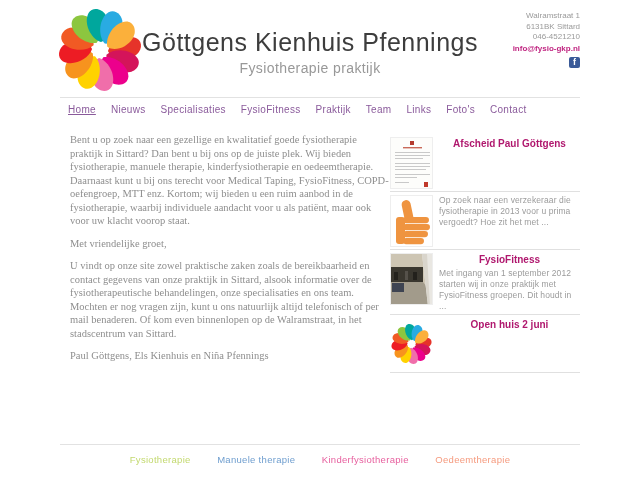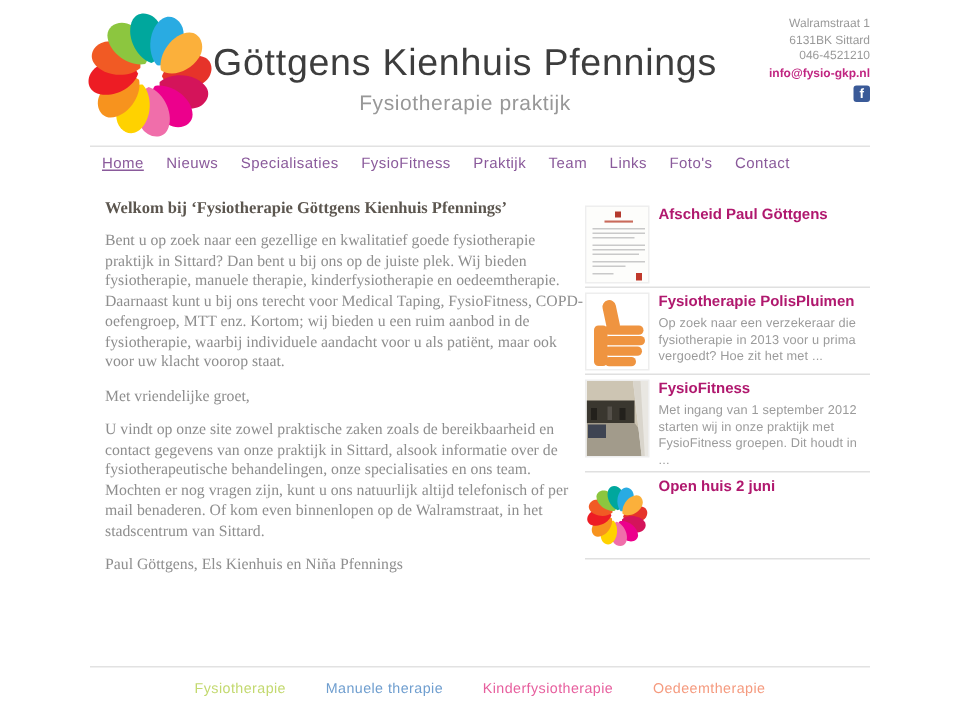--- a/index.html
+++ b/index.html
@@ -33,21 +33,21 @@
   .content p{font-size:10.5px;line-height:13.5px;color:#8e8e8e;margin:0 0 9px;}
 
   
   .sidebar{position:absolute;left:390px;top:137px;width:190px;}
   .news-item{display:flex;gap:6px;min-height:52px;padding-bottom:2px;
              border-bottom:1px solid #e0e0e0;margin-bottom:3px;cursor:pointer;}
   .thumb{flex:0 0 43px;width:43px;height:52px;background:#fff;border:1px solid #eee;
          box-sizing:border-box;overflow:hidden;}
   .thumb svg{display:block;}
   .news-text{flex:1;}
-  .news-title{font-size:10px;font-weight:bold;color:#b0186e;margin:1px 0 3px;}
+  .news-title{font-size:10px;font-weight:bold;color:#b0186e;margin:1px 0 3px;text-align:center;}
   .news-excerpt{font-size:8.5px;line-height:11px;color:#9b9b9b;letter-spacing:.1px;}
 
   
   .footer-links{position:absolute;left:60px;top:449px;width:520px;text-align:center;}
   .footer-links a{font-size:9.5px;margin:0 11px;text-decoration:none;letter-spacing:.3px;cursor:pointer;}
 </style>
 </head>
 <body>
 
 <div id="page">
@@ -92,21 +92,20 @@
     <a>Specialisaties</a>
     <a>FysioFitness</a>
     <a>Praktijk</a>
     <a>Team</a>
     <a>Links</a>
     <a>Foto's</a>
     <a>Contact</a>
   </div>
 
   <div class="content">
-    <h1>Welkom bij ‘Fysiotherapie Göttgens Kienhuis Pfennings’</h1>
     <p>Bent u op zoek naar een gezellige en kwalitatief goede fysiotherapie praktijk in Sittard? Dan bent u bij ons op de juiste plek. Wij bieden fysiotherapie, manuele therapie, kinderfysiotherapie en oedeemtherapie. Daarnaast kunt u bij ons terecht voor Medical Taping, FysioFitness, COPD-oefengroep, MTT enz. Kortom; wij bieden u een ruim aanbod in de fysiotherapie, waarbij individuele aandacht voor u als patiënt, maar ook voor uw klacht voorop staat.</p>
     <p>Met vriendelijke groet,</p>
     <p>U vindt op onze site zowel praktische zaken zoals de bereikbaarheid en contact gegevens van onze praktijk in Sittard, alsook informatie over de fysiotherapeutische behandelingen, onze specialisaties en ons team. Mochten er nog vragen zijn, kunt u ons natuurlijk altijd telefonisch of per mail benaderen. Of kom even binnenlopen op de Walramstraat, in het stadscentrum van Sittard.</p>
     <p>Paul Göttgens, Els Kienhuis en Niña Pfennings</p>
   </div>
 
   <div class="sidebar">
 
     <div class="news-item">
       <div class="thumb">
@@ -141,21 +140,20 @@
             <rect x="12" y="4" width="9" height="22" rx="4.5" transform="rotate(-12 16 15)"></rect>
             <rect x="5" y="21" width="9" height="27" rx="3"></rect>
             <rect x="12" y="21" width="26" height="6.2" rx="3.1"></rect>
             <rect x="12" y="28" width="27" height="6.2" rx="3.1"></rect>
             <rect x="12" y="35" width="25" height="6.2" rx="3.1"></rect>
             <rect x="12" y="42" width="21" height="6.2" rx="3.1"></rect>
           </g>
         </svg>
       </div>
       <div class="news-text">
-        <div class="news-title">Fysiotherapie PolisPluimen</div>
         <div class="news-excerpt">Op zoek naar een verzekeraar die fysiotherapie in 2013 voor u prima vergoedt? Hoe zit het met ...</div>
       </div>
     </div>
 
     <div class="news-item">
       <div class="thumb">
         <svg viewBox="0 0 43 52" width="43" height="52">
           <rect x="0" y="0" width="43" height="52" fill="#cdc5b3"></rect>
           <rect x="0" y="13" width="32" height="15" fill="#3a372f"></rect>
           <rect x="3" y="18" width="4" height="8" fill="#23211c"></rect>

